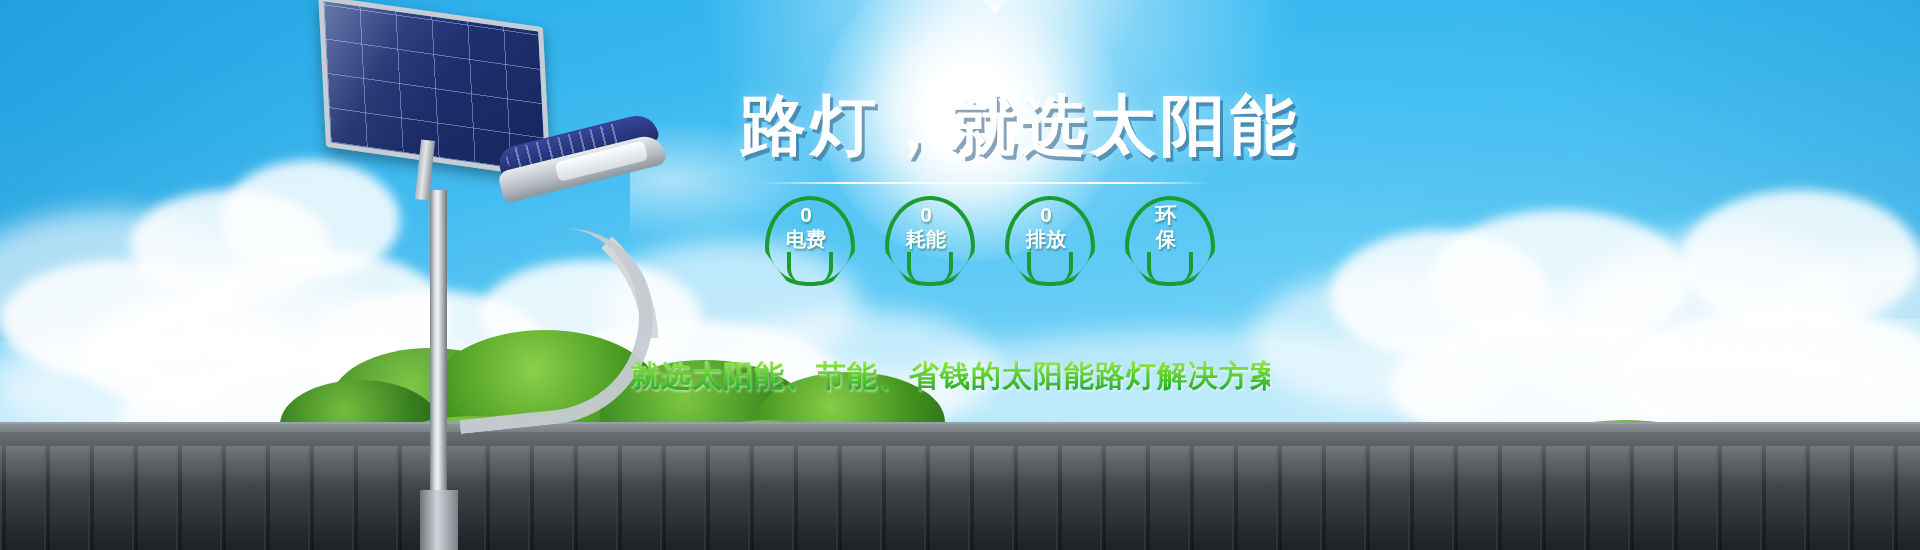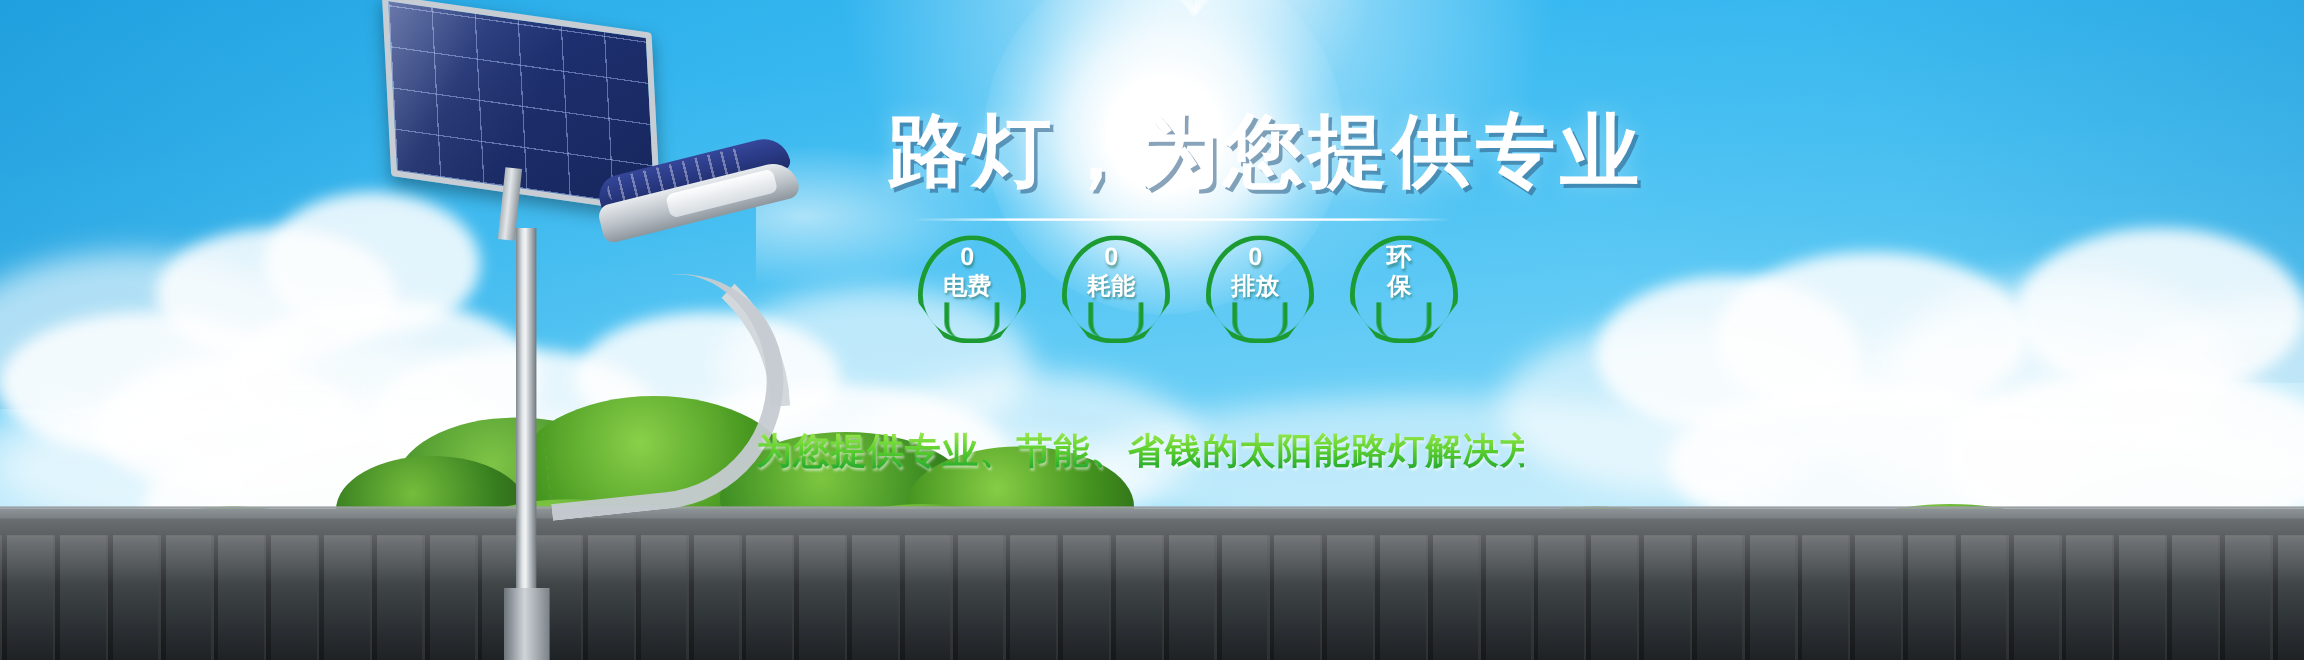--- a/index.html
+++ b/index.html
@@ -270,21 +270,21 @@
       <div class="head-top">
         <div class="head-fins"></div>
       </div>
       <div class="head-bot"></div>
       <div class="head-lens"></div>
     </div>
   </div>
 
   <div class="content">
 
-    <div class="headline">路灯，为您提供专业</div>
+    <div class="headline">路灯，就选太阳能</div>
 
     <div class="rule"></div>
 
     <div class="badges">
 
       <div class="badge">
         <div class="drop"></div>
         <div class="drop-neck"></div>
         <div class="badge-txt">
           <span class="n">0</span>
@@ -314,16 +314,16 @@
         <div class="drop"></div>
         <div class="drop-neck"></div>
         <div class="badge-txt">
           <span class="n">环</span>
           <span>保</span>
         </div>
       </div>
 
     </div>
 
-    <div class="subline">为您提供专业、节能、省钱的太阳能路灯解决方案！</div>
+    <div class="subline">就选太阳能、节能、省钱的太阳能路灯解决方案！</div>
 
   </div>
 </div>
 
 </body></html>

